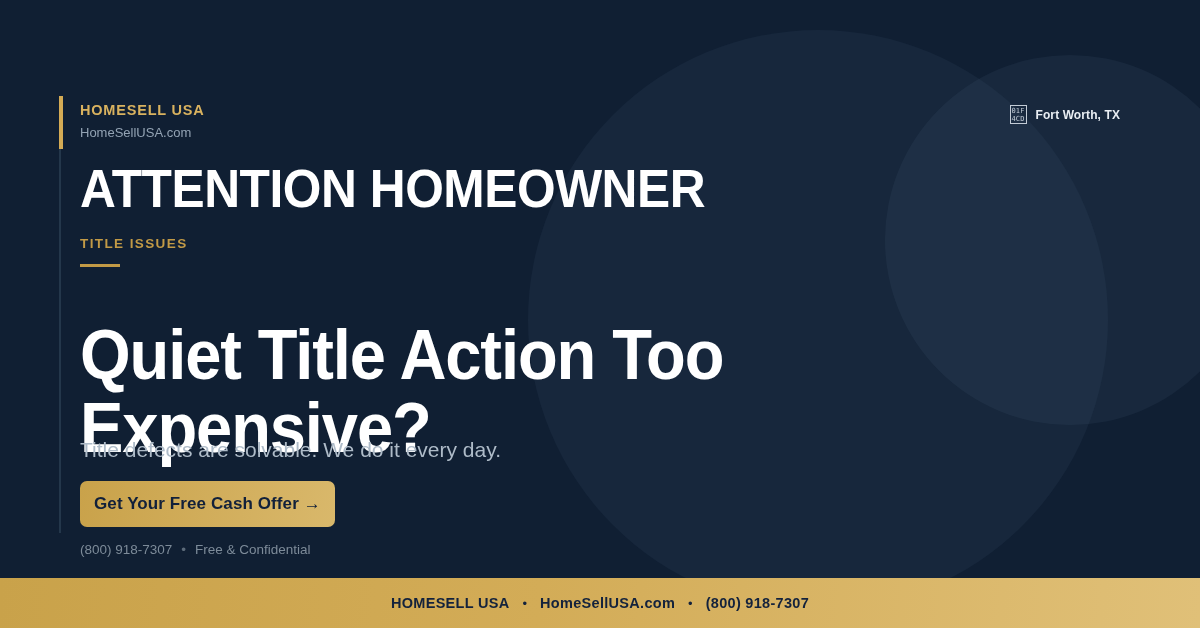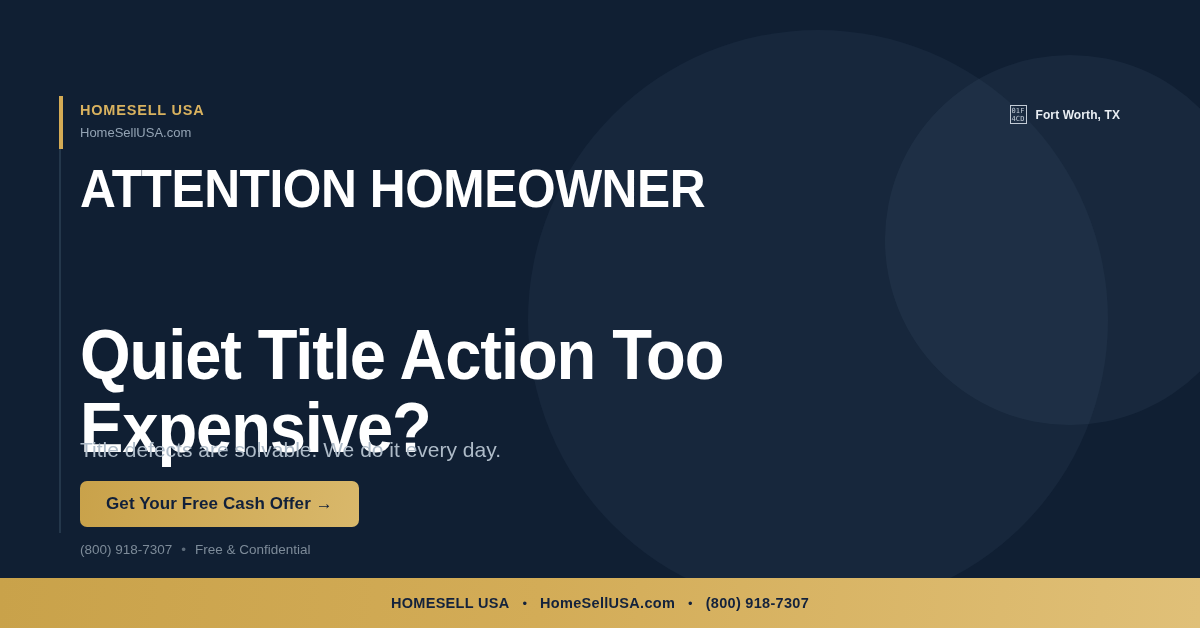--- a/index.html
+++ b/index.html
@@ -179,21 +179,21 @@
   }
 
   .cta {
     position: absolute;
     left: 0;
     top: 481px;
     display: inline-flex;
     align-items: center;
     justify-content: center;
     height: 46px;
-    padding: 0 26px;
+    padding: 0 14px;
     border: 0;
     border-radius: 7px;
     background: linear-gradient(100deg, #c9a24a 0%, #d9b86b 100%);
     color: #11203a;
     font-family: "Liberation Sans", sans-serif;
     font-size: 17px;
     font-weight: bold;
     letter-spacing: 0.1px;
     cursor: pointer;
     white-space: nowrap;
@@ -263,20 +263,24 @@
           <span>01F</span>
           <span>4CD</span>
         </span>
         <span class="location-text">Fort Worth, TX</span>
       </div>
 
     </div>
 
     <div class="kicker">ATTENTION HOMEOWNER</div>
 
+    <div class="eyebrow">
+      <div class="eyebrow-text">TITLE ISSUES</div>
+      <div class="eyebrow-rule"></div>
+    </div>
 
     <h1 class="headline">Quiet Title Action Too Expensive?</h1>
 
     <div class="subhead">Title defects are solvable. We do it every day.</div>
 
     <button class="cta">Get Your Free Cash Offer →</button>
 
     <div class="fineprint">
       <span>(800) 918-7307</span>
       <span class="dot">•</span>

